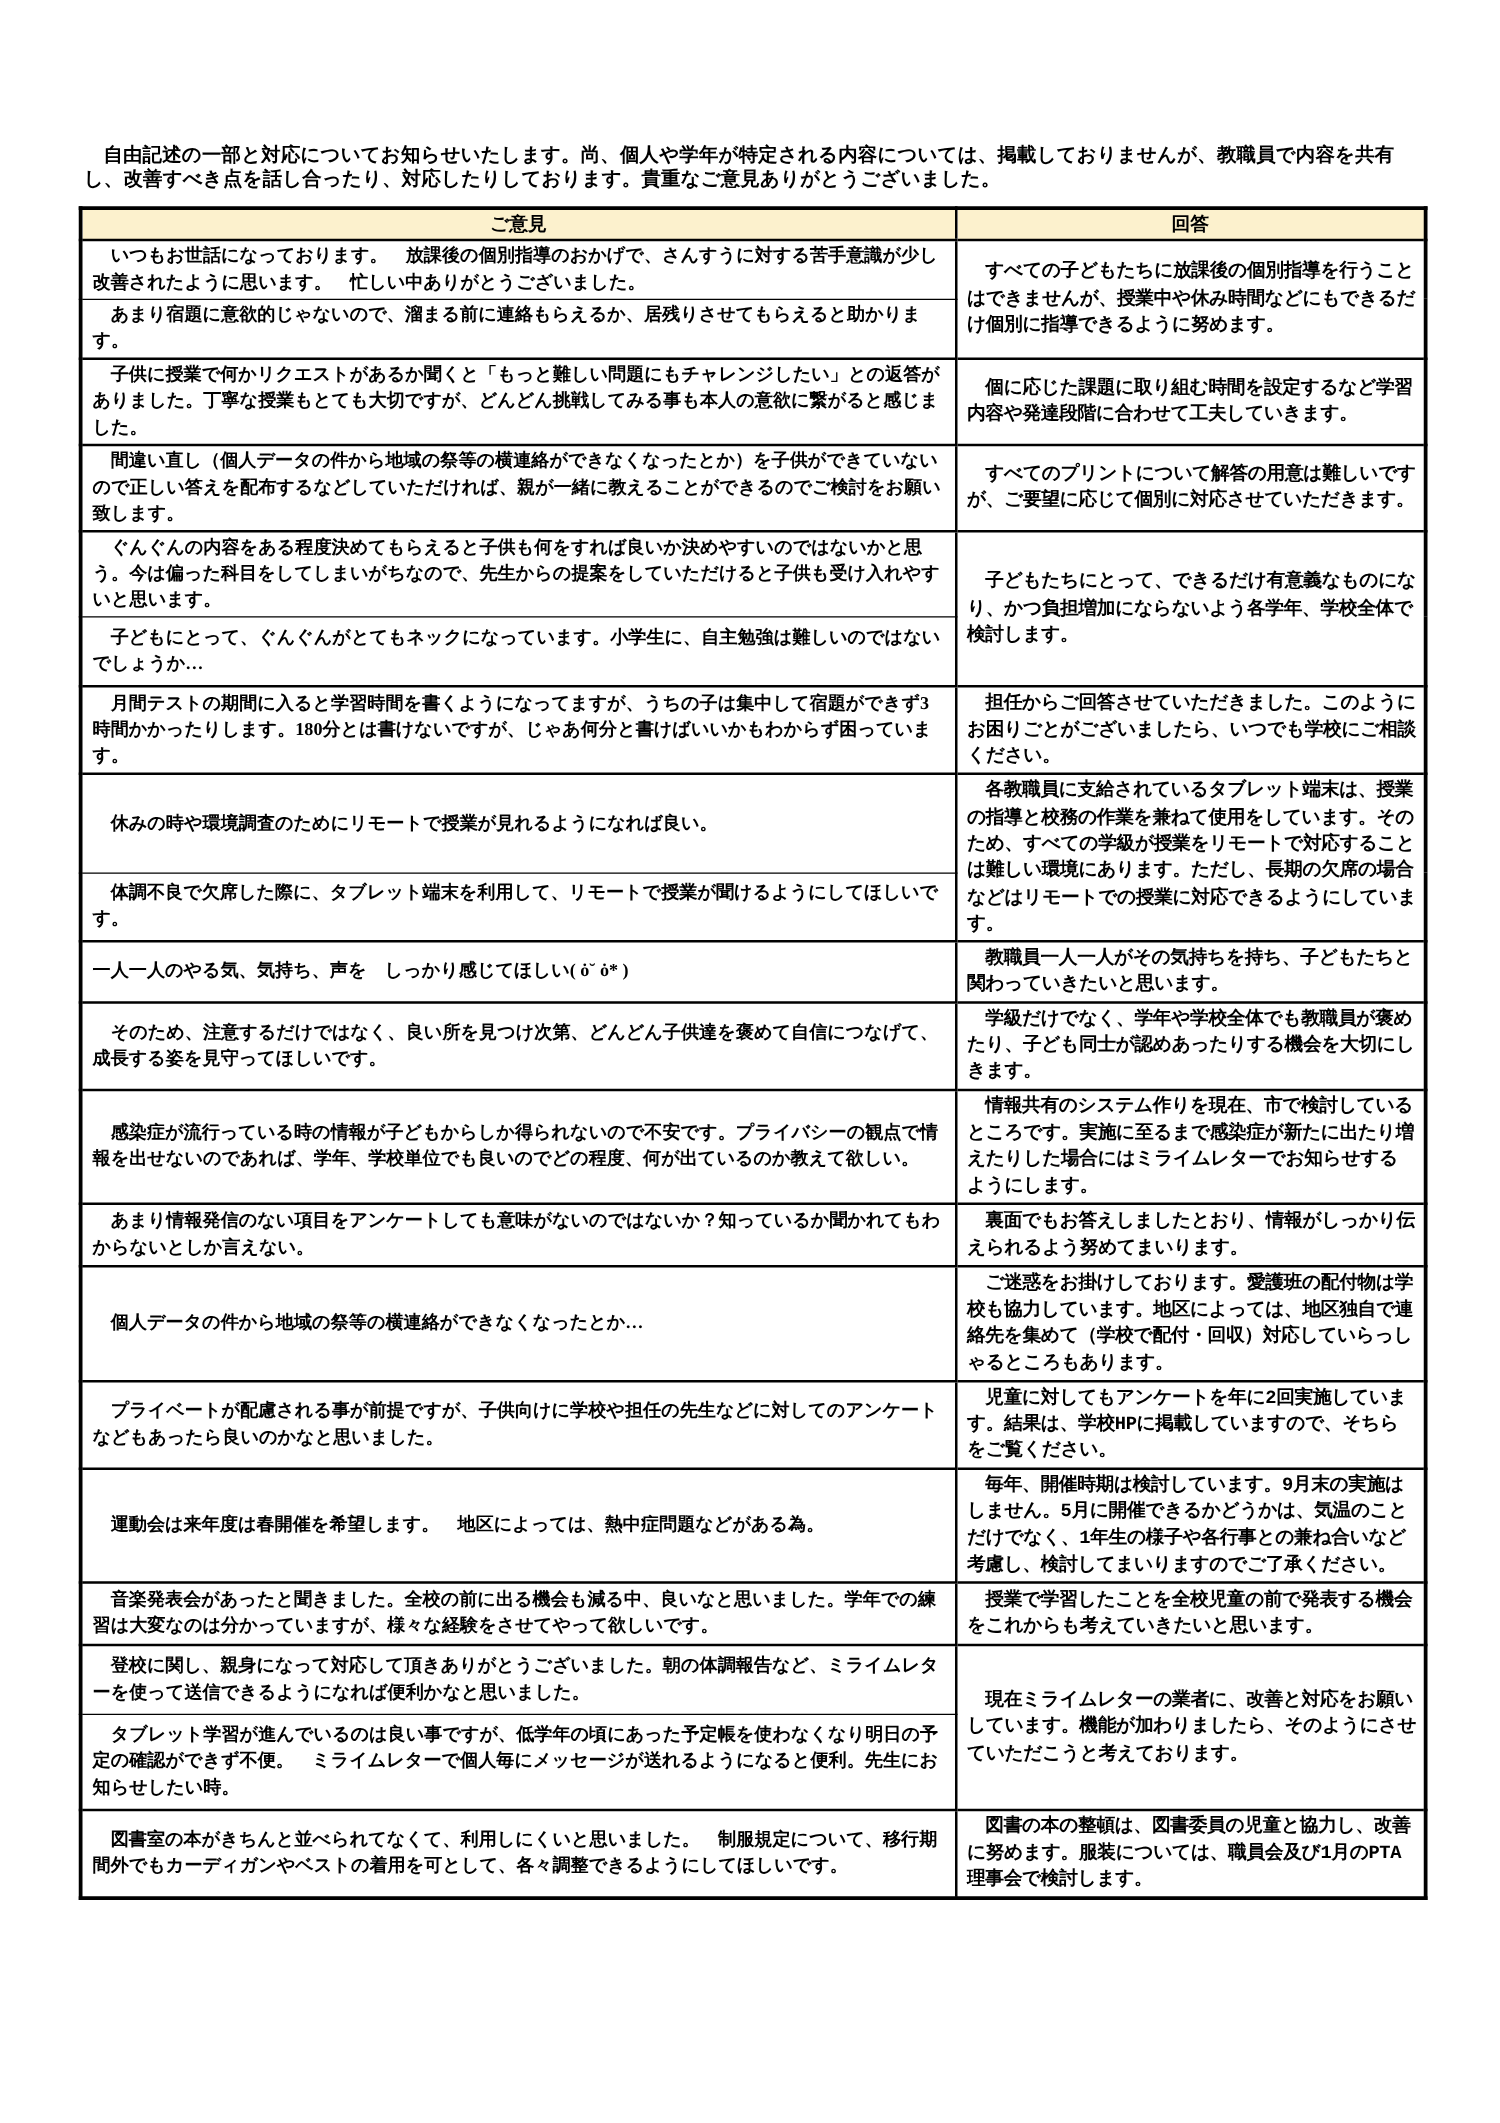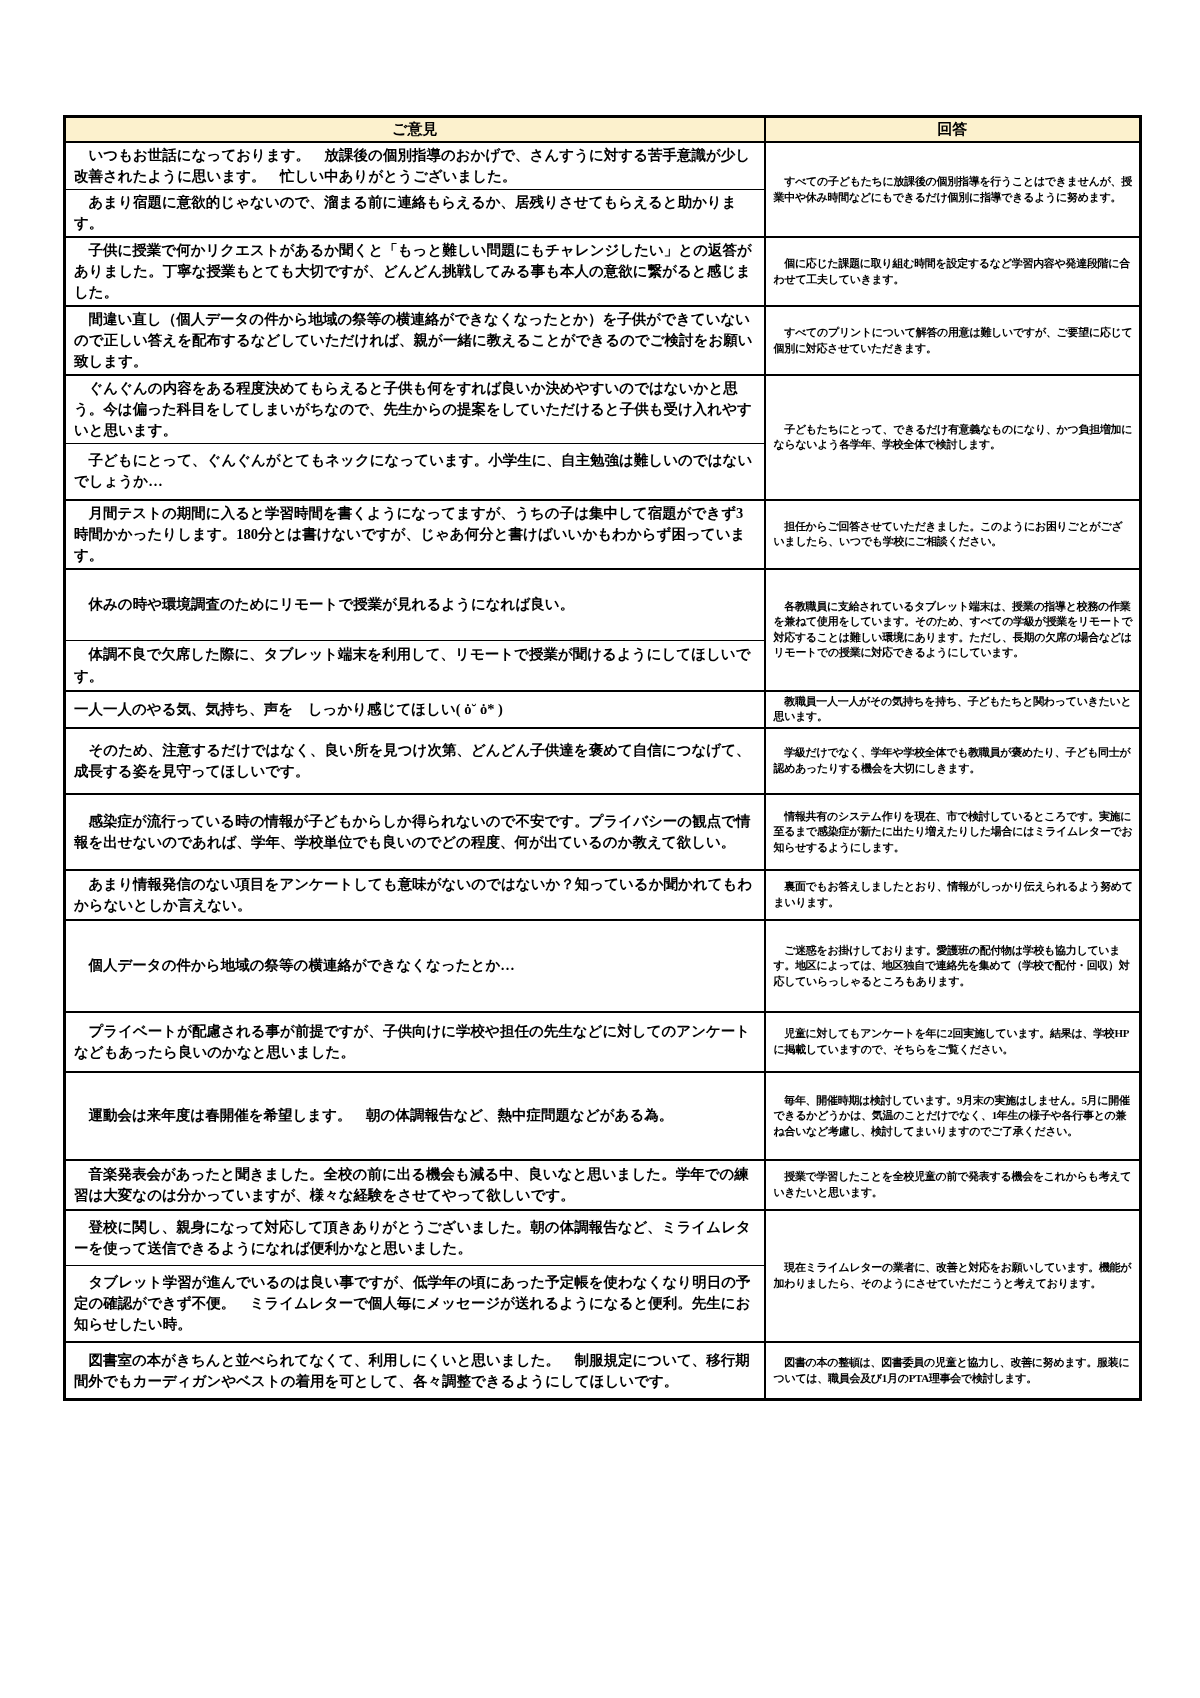--- a/index.html
+++ b/index.html
@@ -50,36 +50,37 @@
   }
   td.op{
     font-family:"Liberation Serif","DejaVu Serif",serif;
     font-weight:bold;
     font-size:14.5px;
     line-height:1.45;
     text-align:left;
     padding:2px 7px 2px 8px;
   }
   td.ans{
-    font-family:Liberation Serif, serif;
+    font-family:Liberation Mono, monospace;
     font-weight:bold;
-    font-size:11px;
+    font-size:15px;
     line-height:1.42;
     letter-spacing:-0.3px;
     text-align:left;
     padding:2px 6px 2px 8px;
     border-left:2px solid #000;
   }
   tr.grp > td{border-top:2px solid #000;}
 </style>
 </head>
 <body>
 
 <div class="page">
 
+  <p class="intro">　自由記述の一部と対応についてお知らせいたします。尚、個人や学年が特定される内容については、掲載しておりませんが、教職員で内容を共有し、改善すべき点を話し合ったり、対応したりしております。貴重なご意見ありがとうございました。</p>
 
   <table class="fb">
     <colgroup>
         <col class="c-op">
         <col class="c-ans">
       </colgroup>
 
     <tbody>
         <tr style="height:24px;margin-top:44px;">
       <th>ご意見</th>
@@ -149,21 +150,21 @@
       <td class="op">　個人データの件から地域の祭等の横連絡ができなくなったとか…</td>
       <td class="ans">　ご迷惑をお掛けしております。愛護班の配付物は学校も協力しています。地区によっては、地区独自で連絡先を集めて（学校で配付・回収）対応していらっしゃるところもあります。</td>
     </tr>
 
     <tr class="grp" style="height:60px;">
       <td class="op">　プライベートが配慮される事が前提ですが、子供向けに学校や担任の先生などに対してのアンケートなどもあったら良いのかなと思いました。</td>
       <td class="ans">　児童に対してもアンケートを年に2回実施しています。結果は、学校HPに掲載していますので、そちらをご覧ください。</td>
     </tr>
 
     <tr class="grp" style="height:88px;">
-      <td class="op">　運動会は来年度は春開催を希望します。　朝の体調報告など、熱中症問題などがある為。</td>
+      <td class="op">　運動会は来年度は春開催を希望します。　地区によっては、熱中症問題などがある為。</td>
       <td class="ans">　毎年、開催時期は検討しています。9月末の実施はしません。5月に開催できるかどうかは、気温のことだけでなく、1年生の様子や各行事との兼ね合いなど考慮し、検討してまいりますのでご了承ください。</td>
     </tr>
 
     <tr class="grp" style="height:50px;">
       <td class="op">　音楽発表会があったと聞きました。全校の前に出る機会も減る中、良いなと思いました。学年での練習は大変なのは分かっていますが、様々な経験をさせてやって欲しいです。</td>
       <td class="ans">　授業で学習したことを全校児童の前で発表する機会をこれからも考えていきたいと思います。</td>
     </tr>
 
     <tr class="grp" style="height:56px;">
       <td class="op">　登校に関し、親身になって対応して頂きありがとうございました。朝の体調報告など、ミライムレターを使って送信できるようになれば便利かなと思いました。</td>

